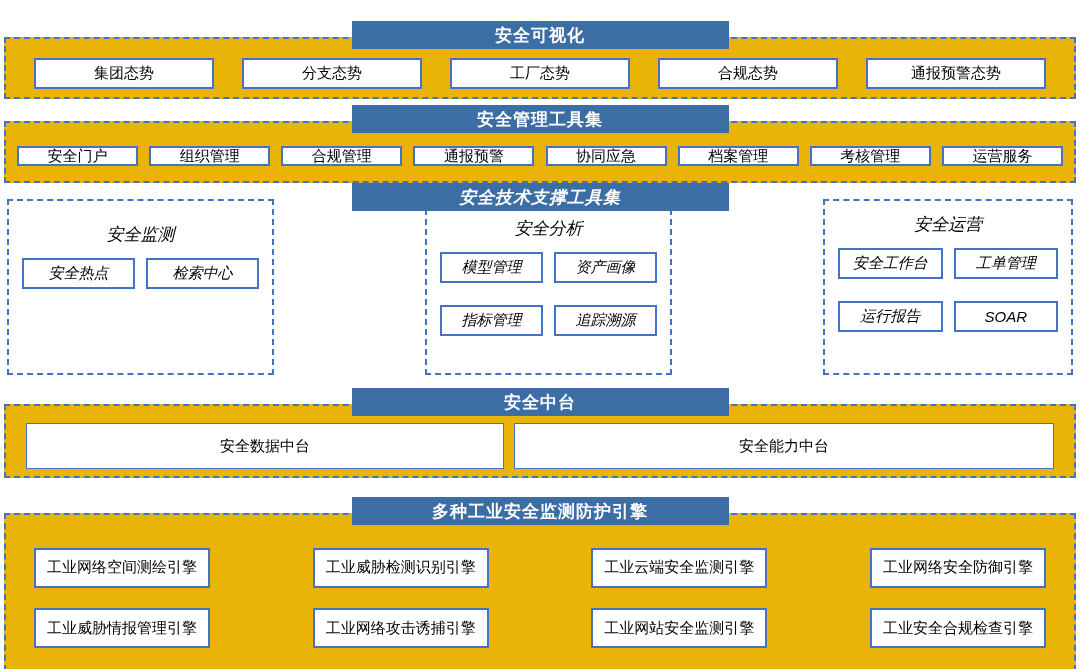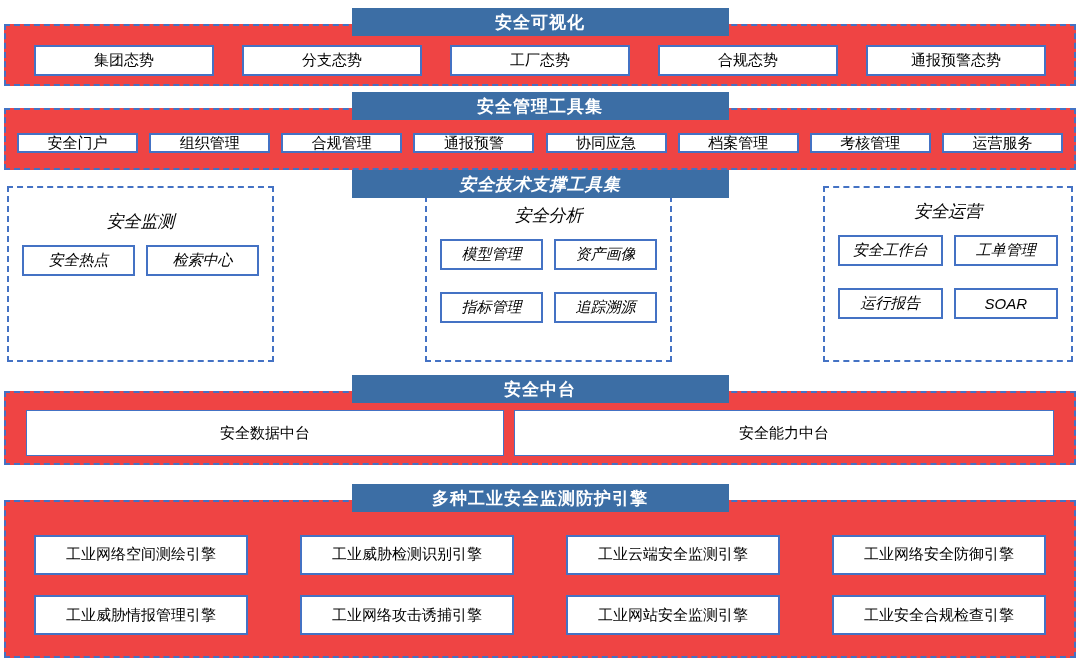--- a/index.html
+++ b/index.html
@@ -8,35 +8,35 @@
     --dashed-border: #4472c4;
   }
   * { box-sizing: border-box; }
   html, body { margin: 0; padding: 0; background: #ffffff; }
   body {
     width: 1080px; height: 669px;
     font-family: "Liberation Sans", "DejaVu Sans", sans-serif;
     color: #000;
     overflow: hidden;
   }
-  .page { width: 1080px; height: 669px; padding-top: 8px; position: relative; }
+  .page { width: 1080px; height: 669px; padding-top: 21px; position: relative; }
 
   .sec { position: relative; }
   .sec-header {
     position: relative; z-index: 2;
     width: 377px; height: 28px;
     margin: 0 auto -12px auto;
     background: var(--header-bg);
     color: #fff; font-weight: bold; font-size: 17px;
     display: flex; align-items: center; justify-content: center;
     letter-spacing: 1px;
   }
   .dashed {
     border: 2px dashed var(--dashed-border);
-    background: #ef4444;
+    background: #eab308;
   }
   .item-box {
     background: #fff;
     border: 2px solid var(--box-border);
     display: flex; align-items: center; justify-content: center;
     font-size: 15px; color: #000;
   }
 
   
   .sec1-body {
@@ -92,21 +92,21 @@
   .sec4-box-2 { flex: 1; }
 
   
   .sec5 { margin-top: 19px; text-align: center; }
   .sec5-body {
     height: 158px; margin: 0 4px;
     display: flex; flex-direction: column; justify-content: space-evenly;
     padding: 12px 28px 0 28px;
   }
   .engine-row { display: flex; justify-content: space-between; }
-  .engine-row .item-box { width: 214px; height: 40px; }
+  .engine-row .item-box { width: 176px; height: 40px; }
 </style>
 </head>
 <body>
 
 <div class="page">
 
   <div class="sec sec1">
     <div class="sec-header">
       <span>安全可视化</span>
     </div>

